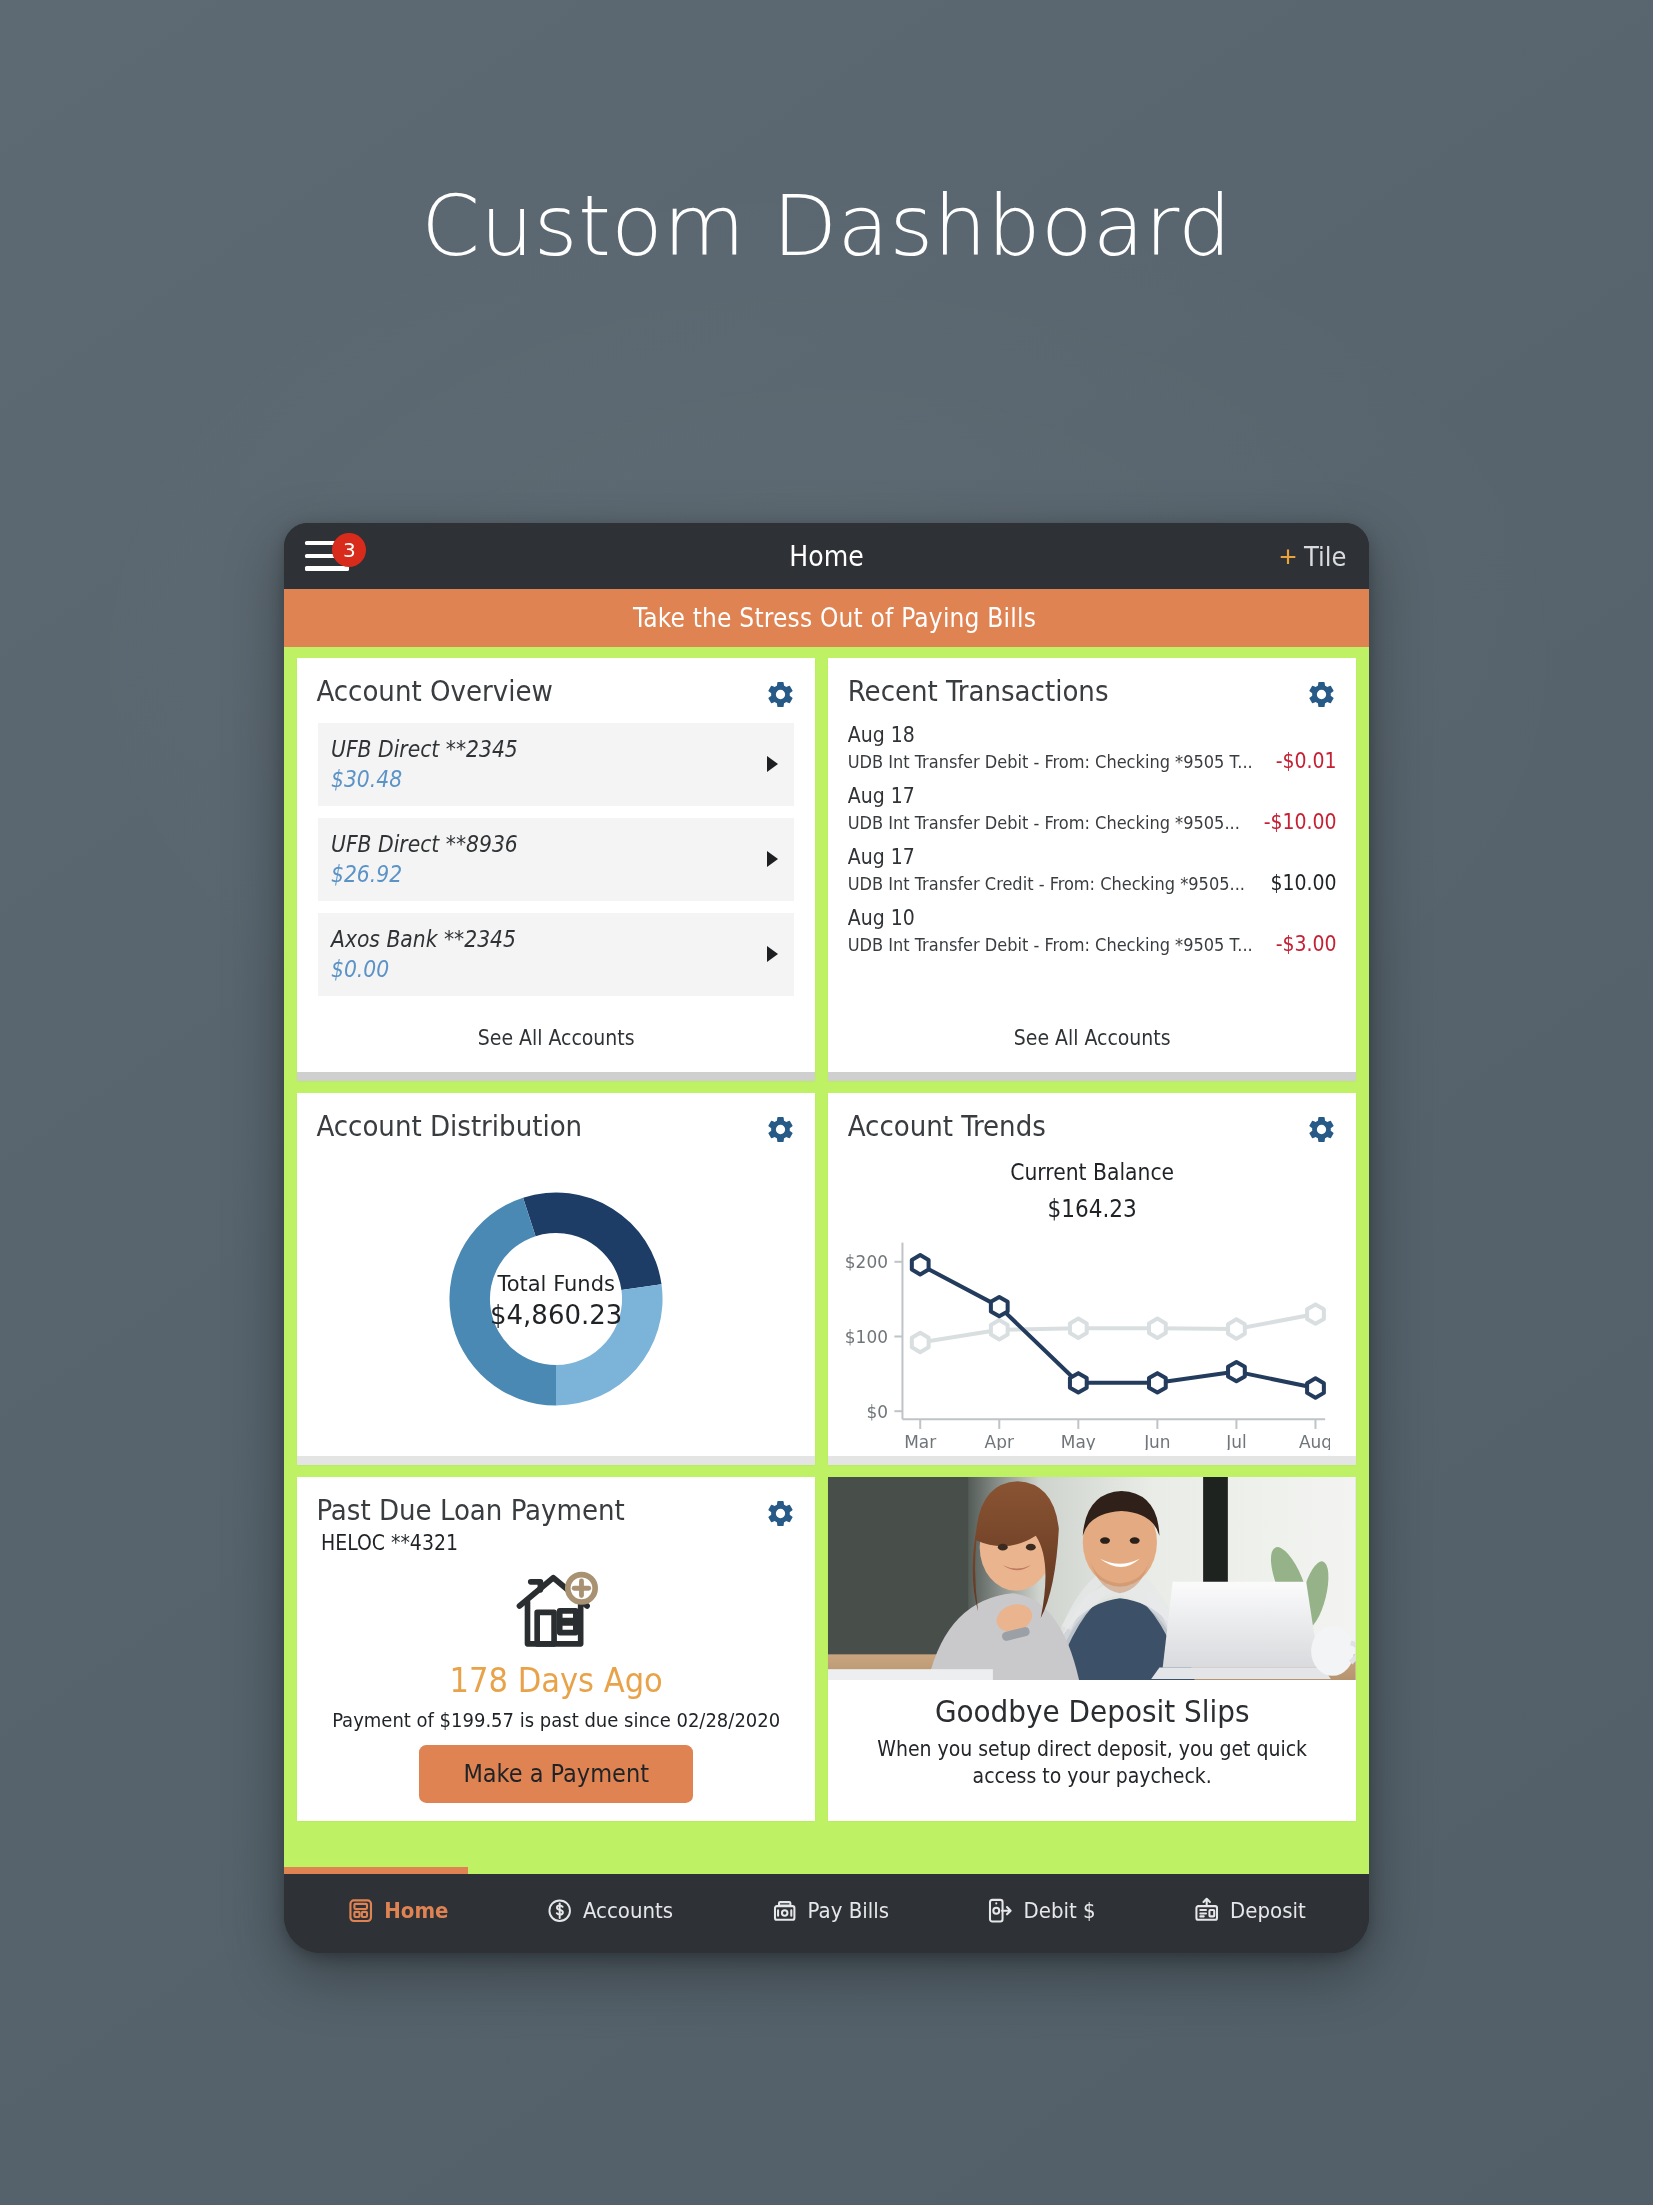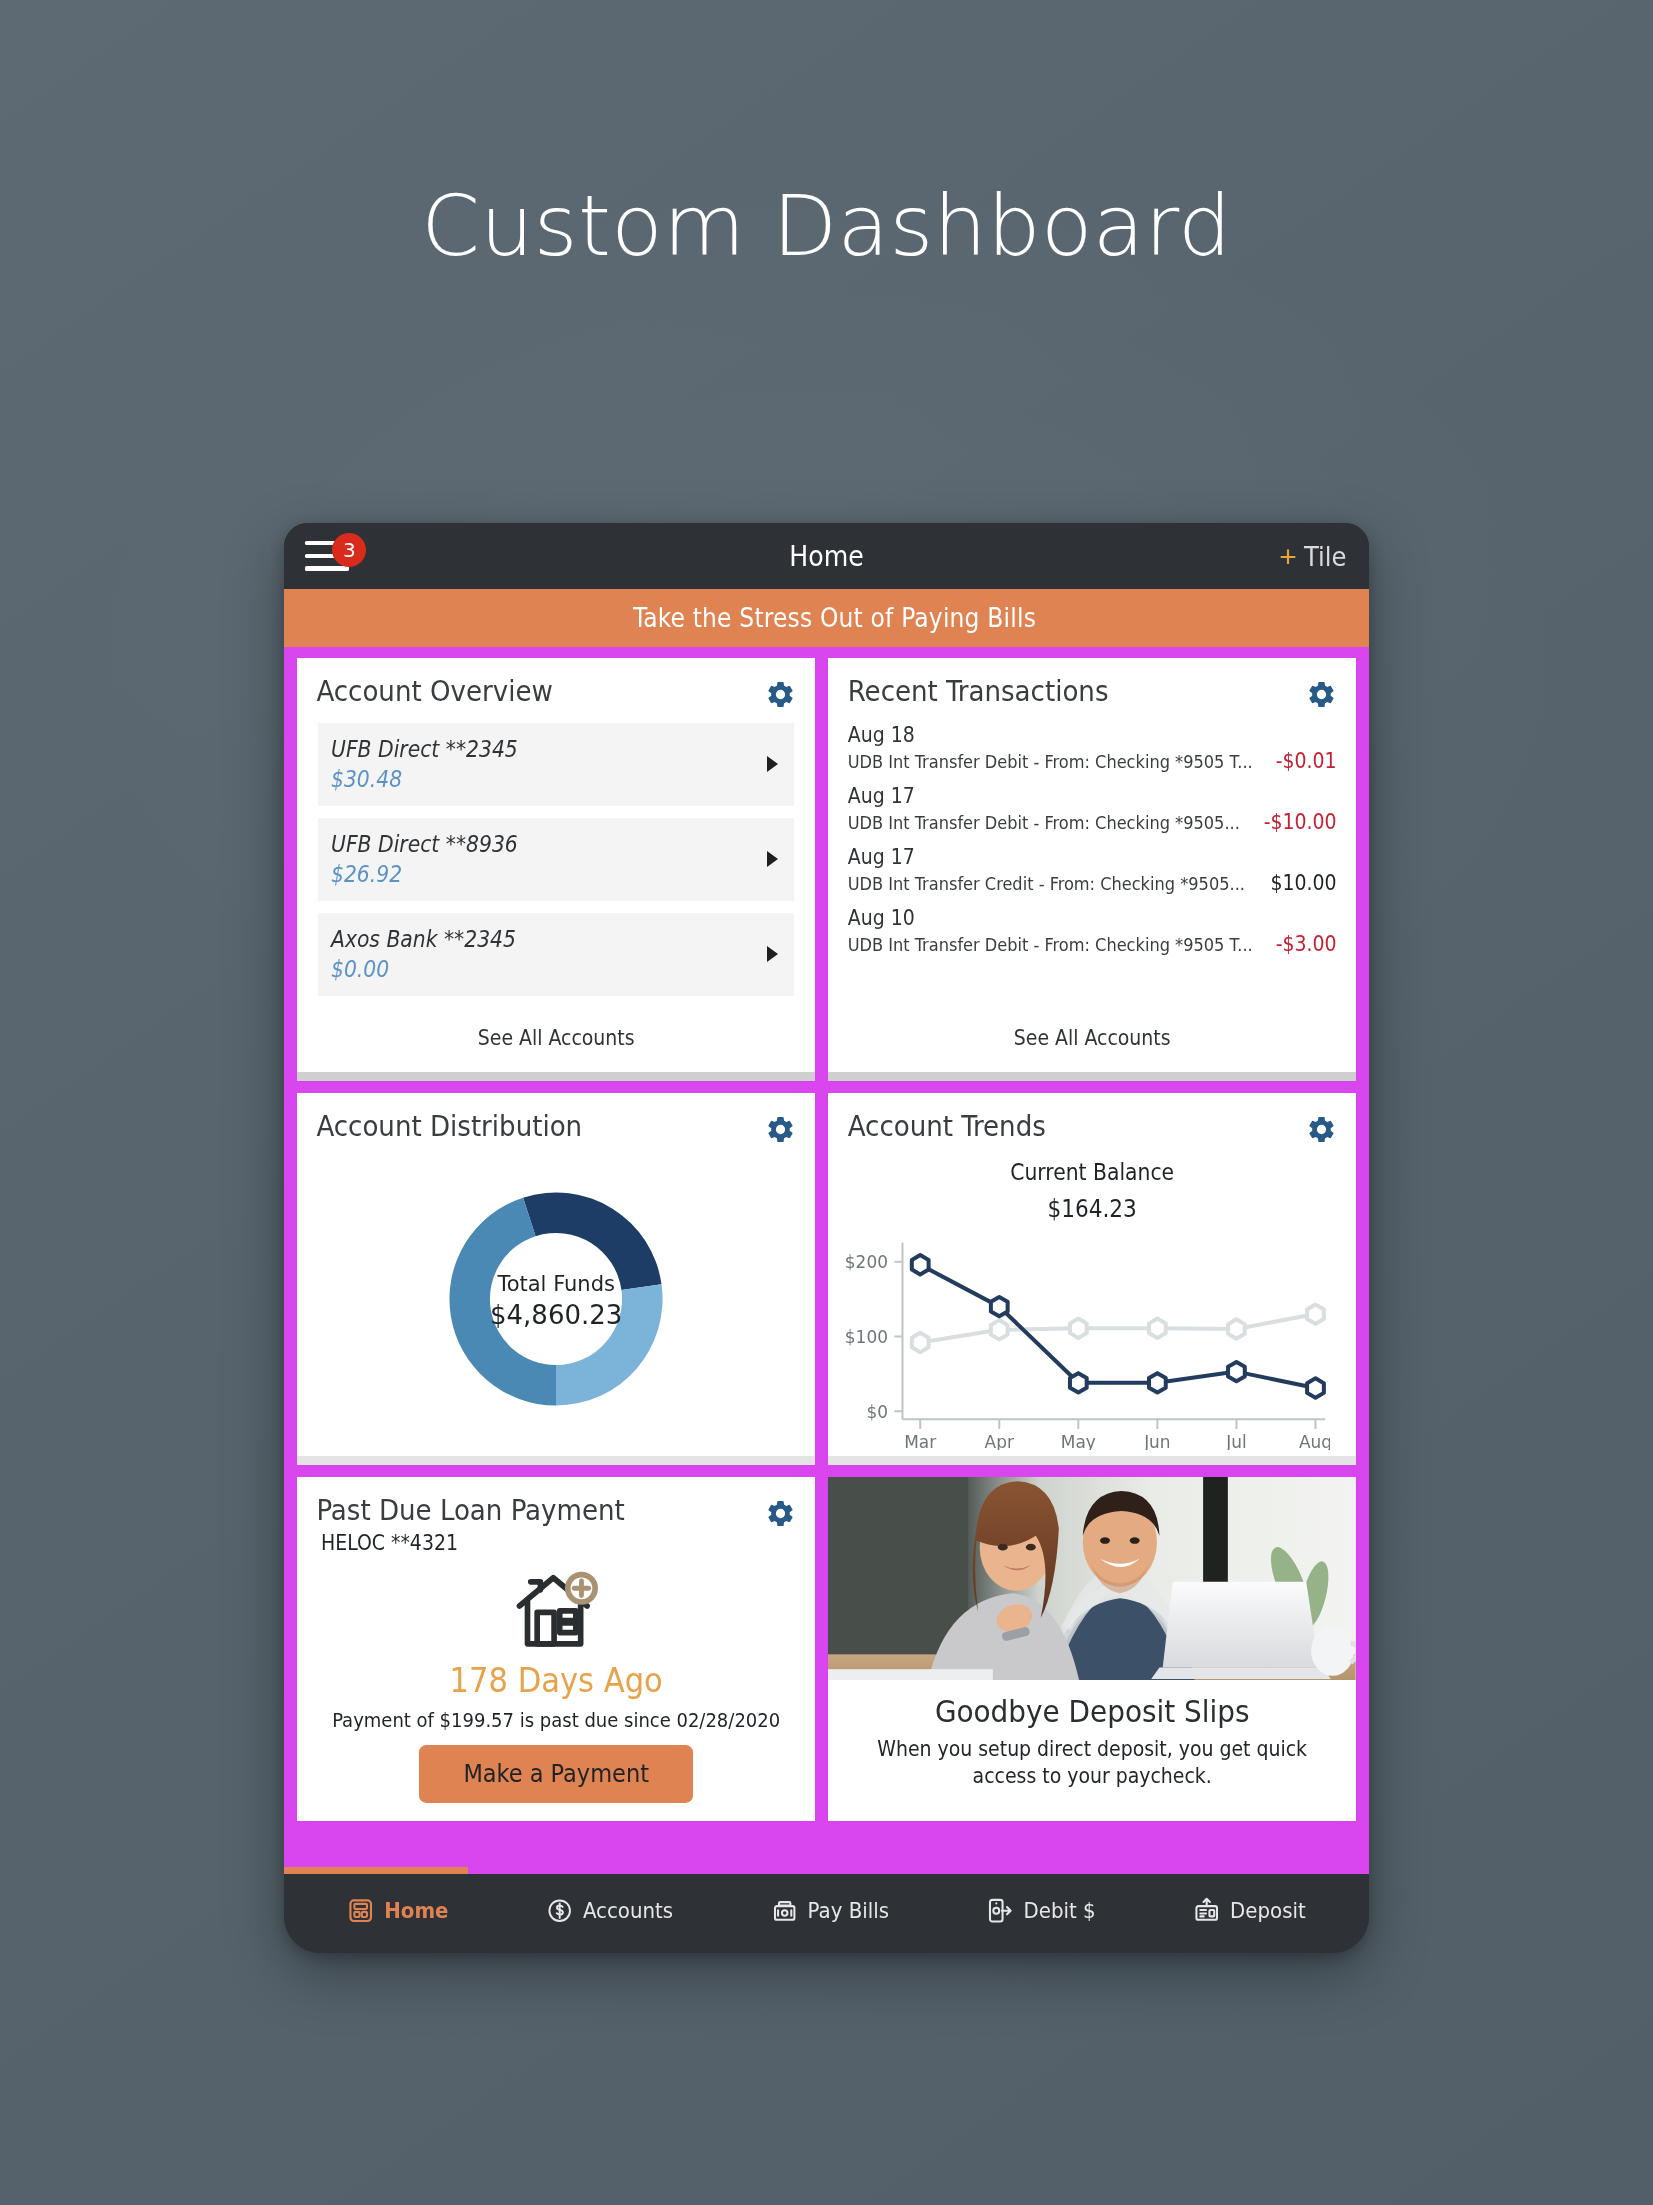--- a/index.html
+++ b/index.html
@@ -120,21 +120,21 @@
     font-size: 26px;
     font-family: "DejaVu Sans", sans-serif;
     font-stretch: condensed;
     letter-spacing: 0.2px;
     padding-left: 16px;
   }
 
   
   .content {
     flex: 1 1 auto;
-    background: #d946ef;
+    background: #bef264;
     padding: 11.3px 13px 0 13px;
     display: grid;
     grid-template-columns: 1fr 1fr;
     grid-template-rows: auto auto auto;
     gap: 11.3px 13px;
     overflow: hidden;
     align-content: start;
   }
 
   .card {

